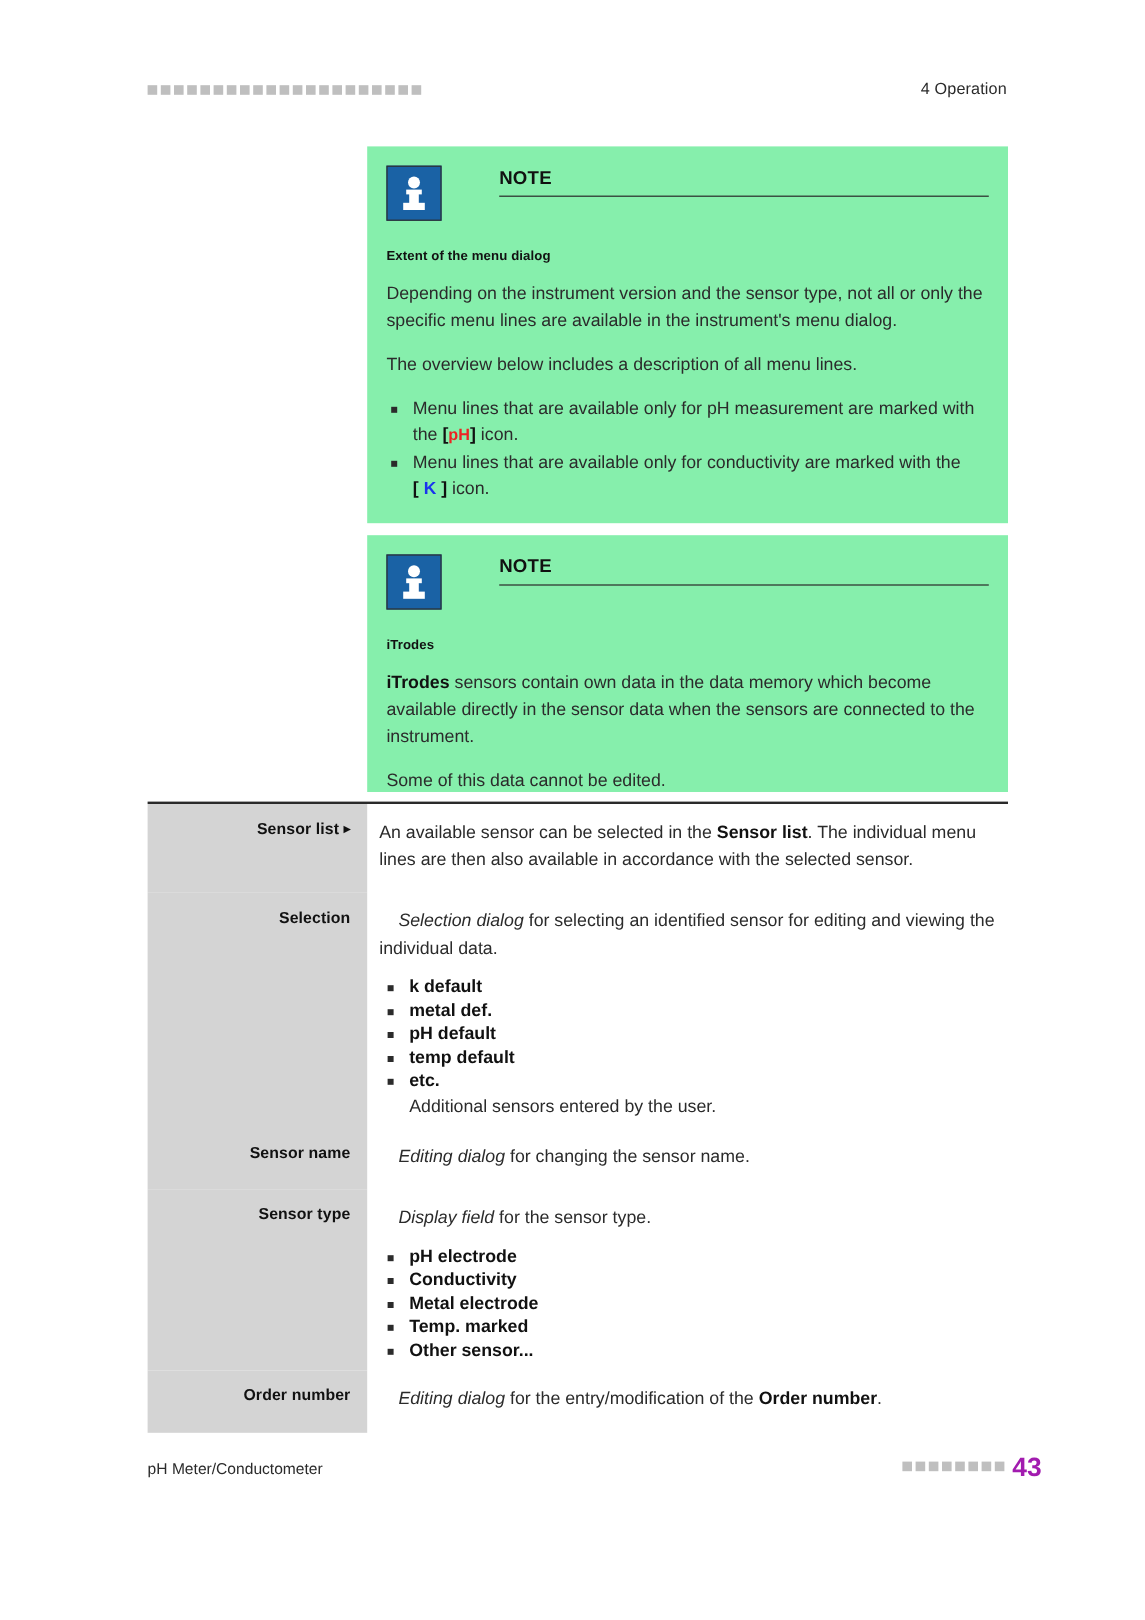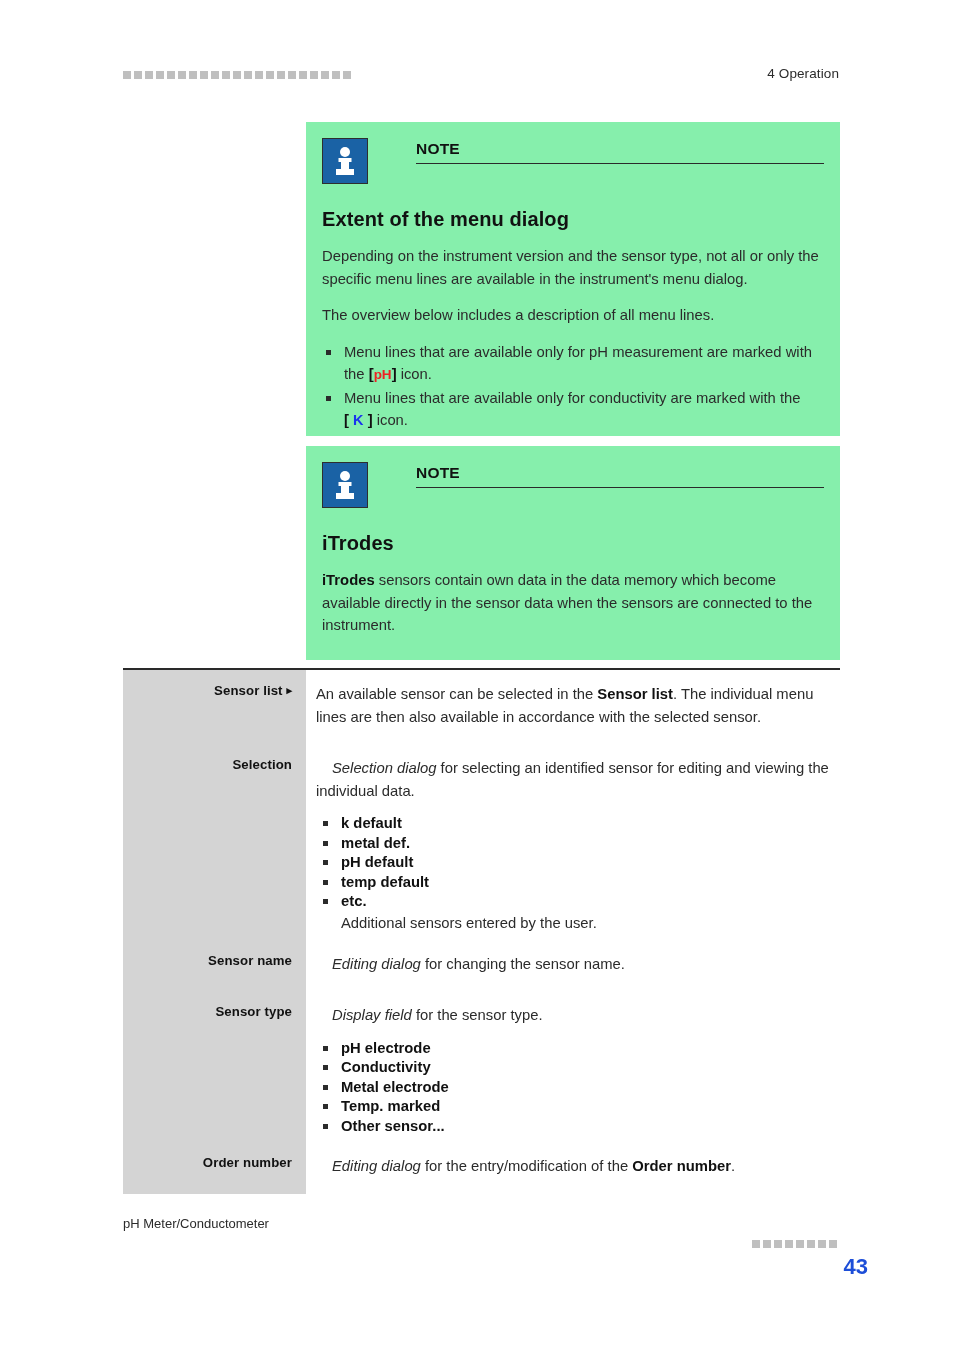--- a/index.html
+++ b/index.html
@@ -136,21 +136,21 @@
     margin-top: 4px;
     height: 1px;
     background: #2a2a2a;
     width: 100%;
   }
 
   .note-body {
     margin-top: 22px;
   }
   .note-sub {
-    font-size: 20px;
+    font-size: 11px;
     font-weight: bold;
     color: #111111;
     margin-bottom: 14px;
     letter-spacing: 0.1px;
   }
   .note-p {
     font-size: 14.8px;
     line-height: 22.5px;
     color: #2b2b2b;
     margin: 0 0 14px 0;
@@ -306,23 +306,22 @@
   }
   .footer-right .sqgroup .sq {
     width: 8px;
     height: 8px;
     background: #bfbfbf;
     display: block;
   }
   .page-num {
     font-size: 22px;
     font-weight: bold;
-    color: #1d4ed8;
+    color: #a21caf;
     line-height: 22px;
-    margin-top: 44px;
   }
 </style>
 </head>
 <body>
 
 <div class="page">
 
   <div class="page-header">
     <div class="deco-squares" id="header-squares">
         <span class="sq"></span>
@@ -387,20 +386,21 @@
         <span class="base"></span>
       </div>
       <div class="note-title-wrap">
         <div class="note-title">NOTE</div>
         <div class="note-rule"></div>
       </div>
     </div>
     <div class="note-body">
       <div class="note-sub">iTrodes</div>
       <p class="note-p"><b>iTrodes</b><span id="itrodes-rest"> sensors contain own data in the data memory which become available directly in the sensor data when the sensors are connected to the instrument.</span></p>
+      <p class="note-p">Some of this data cannot be edited.</p>
     </div>
   </div>
 
   <div class="table-rule"></div>
   <div class="spec-table">
 
     <div class="spec-row">
       <div class="spec-label"><span>Sensor list</span> <span class="arrow-right">▸</span></div>
       <div class="spec-value">
         <p class="pad-bottom"><span>An available sensor can be selected in the </span><b>Sensor list</b><span>. The individual menu lines are then also available in accordance with the selected sensor.</span></p>

